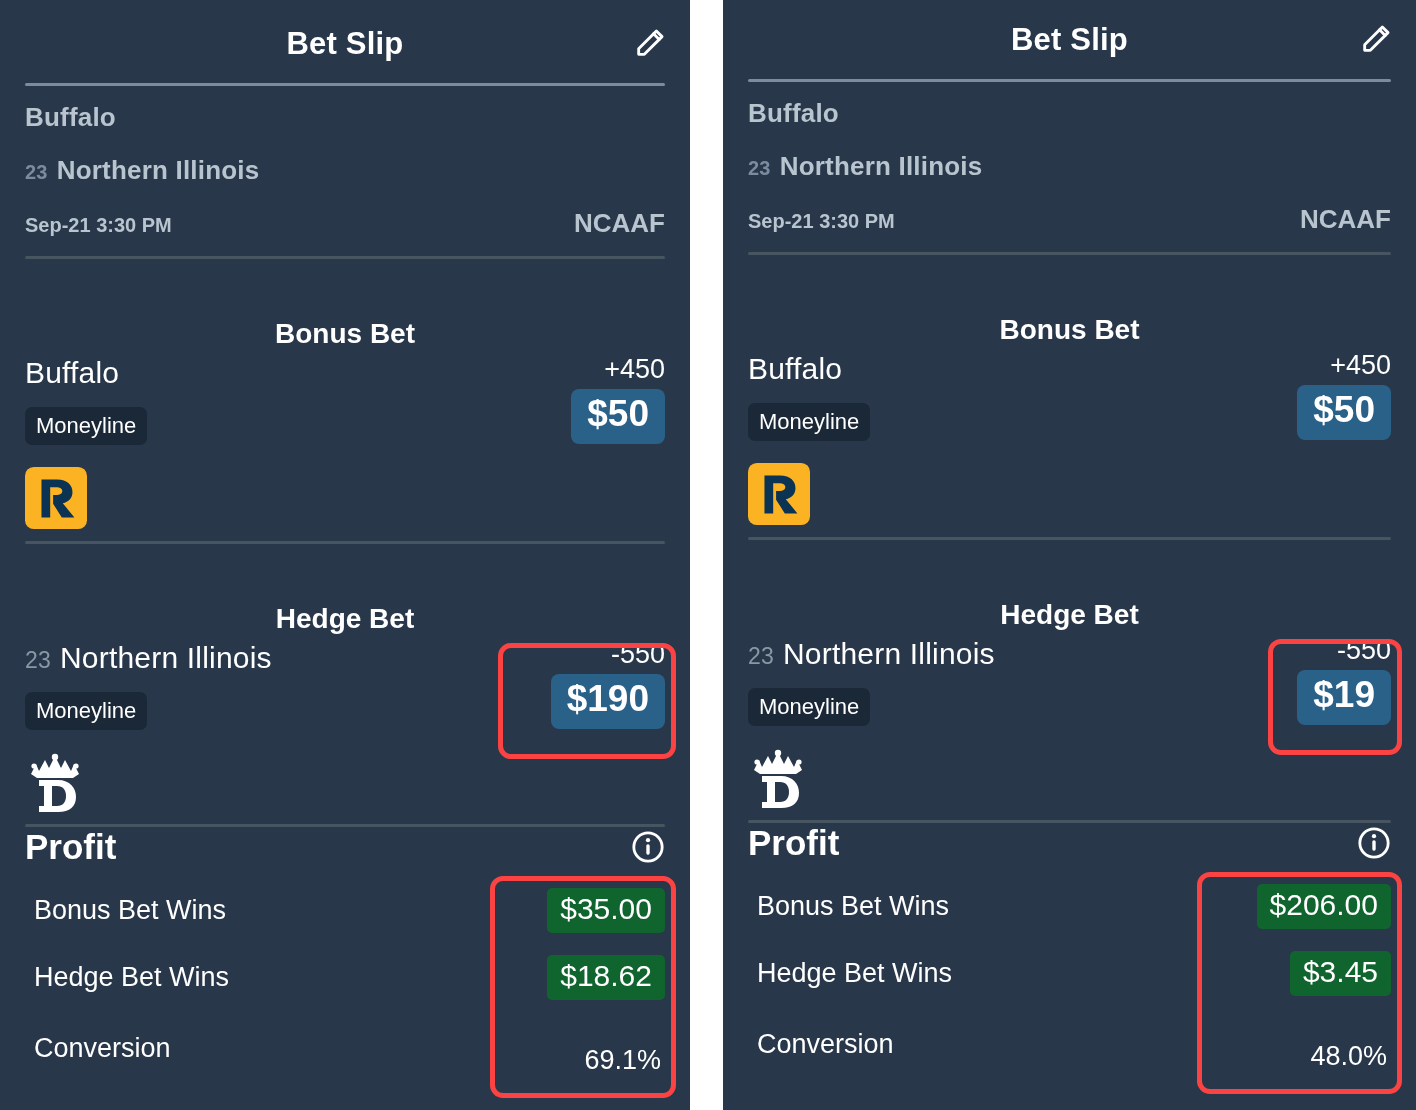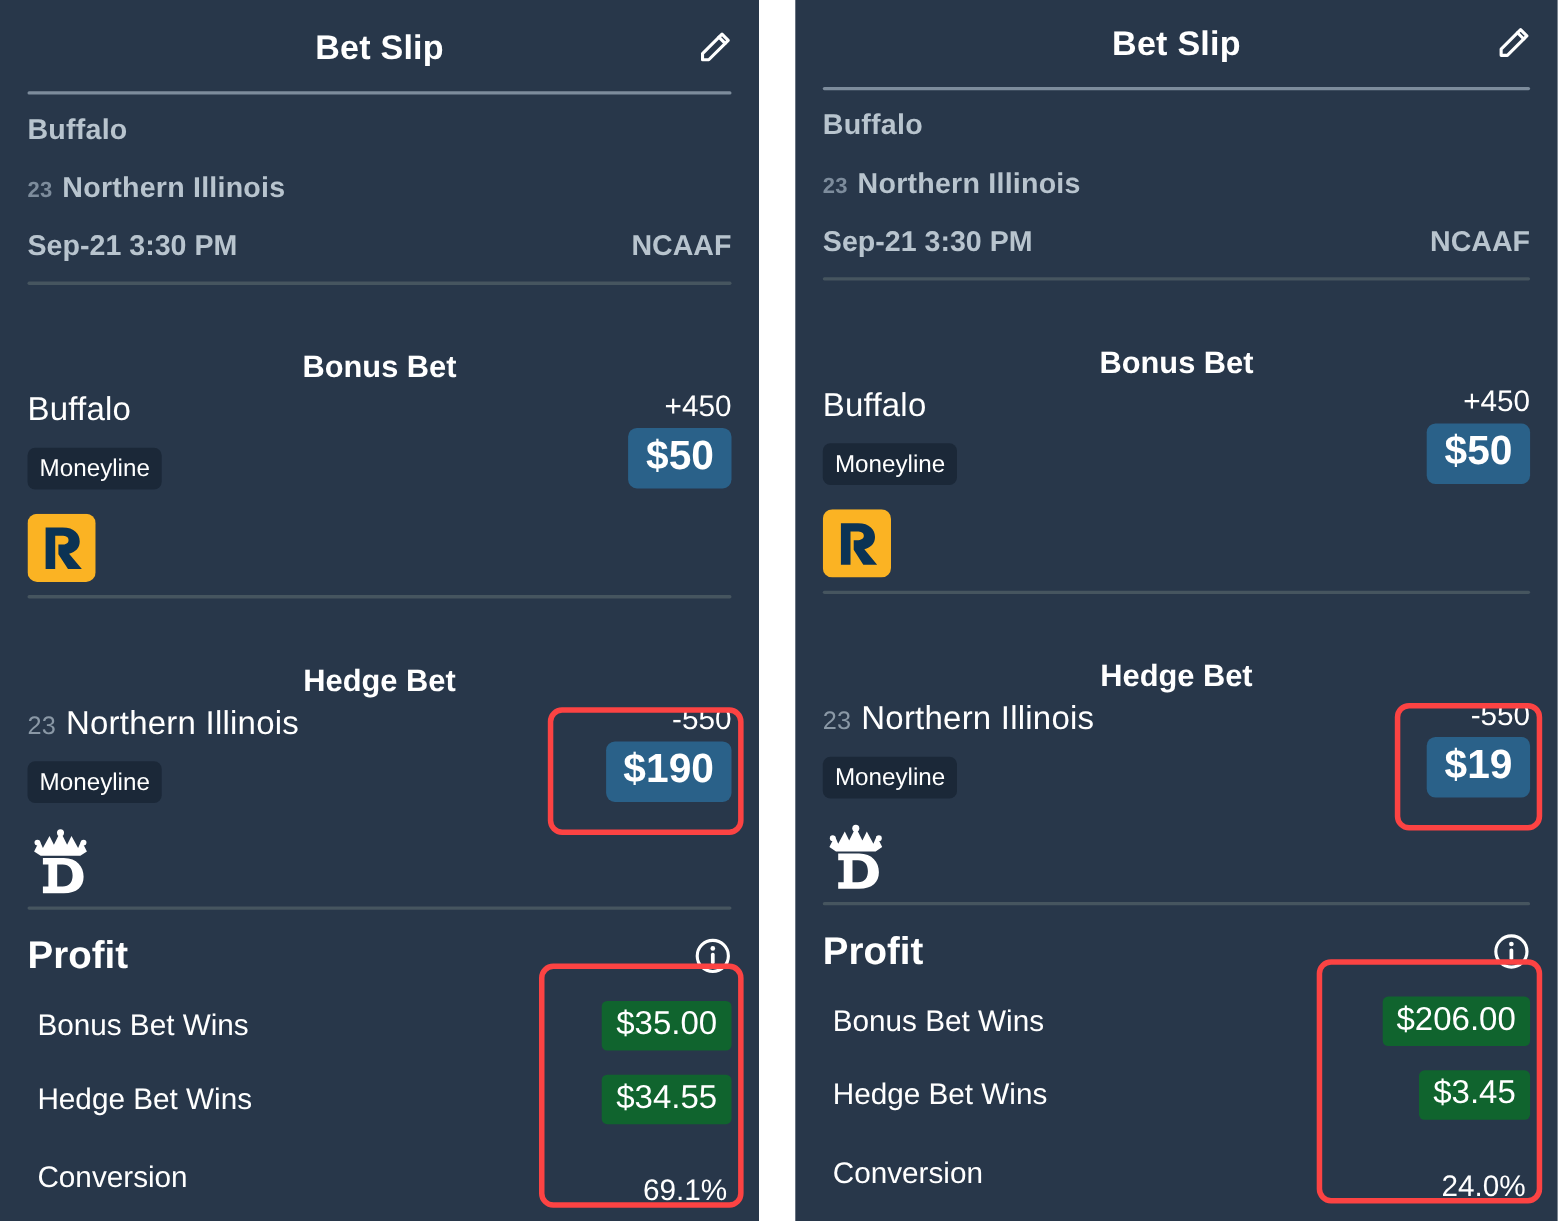--- a/index.html
+++ b/index.html
@@ -36,21 +36,21 @@
   .divider.dim{background:#46555f;}
 
   
   .matchup{padding:16px 25px 10px 25px;}
   .team-line{
     color:#b8c4ce;font-size:26px;font-weight:700;letter-spacing:.2px;
     margin:0 0 22px 0;display:flex;align-items:baseline;
   }
   .rank{color:#7d8c9c;font-size:20px;font-weight:700;margin-right:9px;}
   .meta-row{display:flex;justify-content:space-between;align-items:baseline;}
-  .meta-left{color:#b8c4ce;font-size:26px;font-weight:700;}
+  .meta-left{color:#b8c4ce;font-size:20px;font-weight:700;}
   .meta-right{color:#b8c4ce;font-size:26px;font-weight:700;}
 
   
   .bet-block{position:relative;padding:0 25px;margin-top:47px;}
   .block-title{
     text-align:center;color:#ffffff;font-size:28px;font-weight:700;
     padding:12px 0 4px 0;
   }
   .bet-row{position:relative;display:flex;justify-content:space-between;align-items:flex-start;}
   .bet-left{padding-top:2px;}
@@ -69,21 +69,21 @@
   .stake-chip{
     background:#2a6189;color:#ffffff;border-radius:8px;
     font-size:37px;font-weight:700;
     padding:4px 16px 9px 16px;min-width:70px;text-align:right;
     box-sizing:border-box;
   }
   .book-logo{margin-top:22px;height:62px;display:flex;align-items:center;}
 
   
   .profit{padding:0 25px;position:relative;}
-  .profit-head{display:flex;justify-content:space-between;align-items:center;padding-top:22px;}
+  .profit-head{display:flex;justify-content:space-between;align-items:center;}
   .profit-title{color:#ffffff;font-size:35px;font-weight:700;}
   .info-icon svg{display:block;width:34px;height:34px;}
   .profit-row{
     display:flex;justify-content:space-between;align-items:center;
     padding:0 0 0 9px;
   }
   .profit-label{color:#ffffff;font-size:27px;}
   .money-chip{
     background:#10642e;color:#ffffff;border-radius:5px;
     font-size:30px;font-weight:400;padding:4px 13px 7px 13px;
@@ -193,21 +193,21 @@
           </svg>
         </span>
       </div>
 
       <div class="profit-row" style="margin-top:21px;">
         <span class="profit-label">Bonus Bet Wins</span>
         <span class="money-chip">$35.00</span>
       </div>
       <div class="profit-row" style="margin-top:22px;">
         <span class="profit-label">Hedge Bet Wins</span>
-        <span class="money-chip">$34.55</span>
+        <span class="money-chip">$18.62</span>
       </div>
       <div class="profit-row" style="margin-top:20px;">
         <span class="profit-label">Conversion</span>
         <span class="plain-val">69.1%</span>
       </div>
 
       <div class="hl" style="right:14px;top:49px;width:186px;height:222px;"></div>
     </div>
   </div>
 
@@ -308,20 +308,20 @@
       <div class="profit-row" style="margin-top:21px;">
         <span class="profit-label">Bonus Bet Wins</span>
         <span class="money-chip">$206.00</span>
       </div>
       <div class="profit-row" style="margin-top:22px;">
         <span class="profit-label">Hedge Bet Wins</span>
         <span class="money-chip">$3.45</span>
       </div>
       <div class="profit-row" style="margin-top:20px;">
         <span class="profit-label">Conversion</span>
-        <span class="plain-val">24.0%</span>
+        <span class="plain-val">48.0%</span>
       </div>
 
       <div class="hl" style="right:14px;top:49px;width:205px;height:222px;"></div>
     </div>
   </div>
 
 </div>
 
 </body></html>

